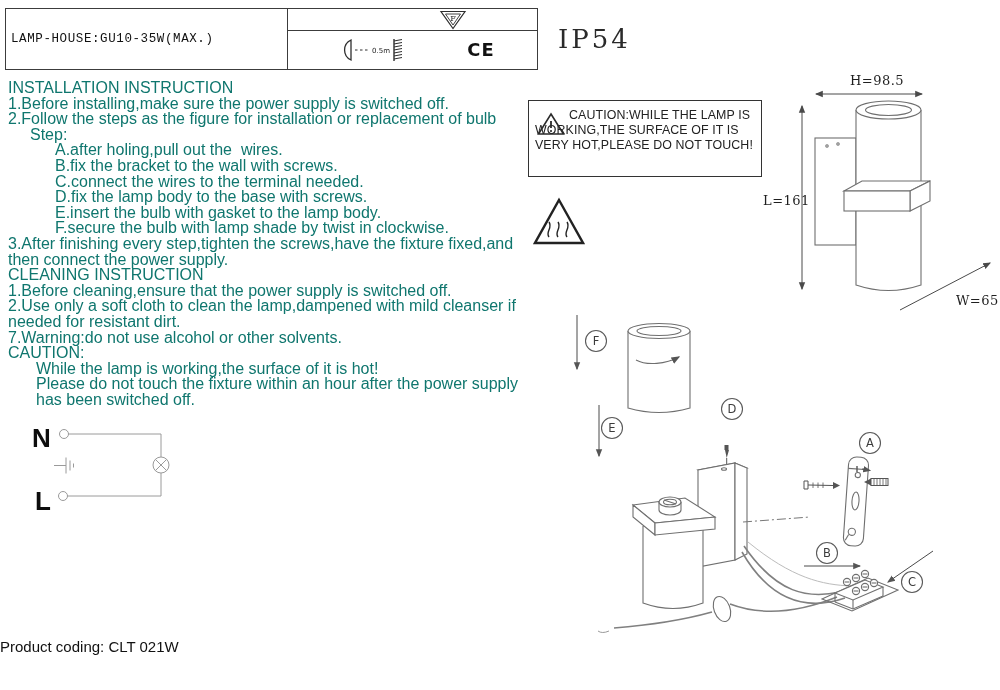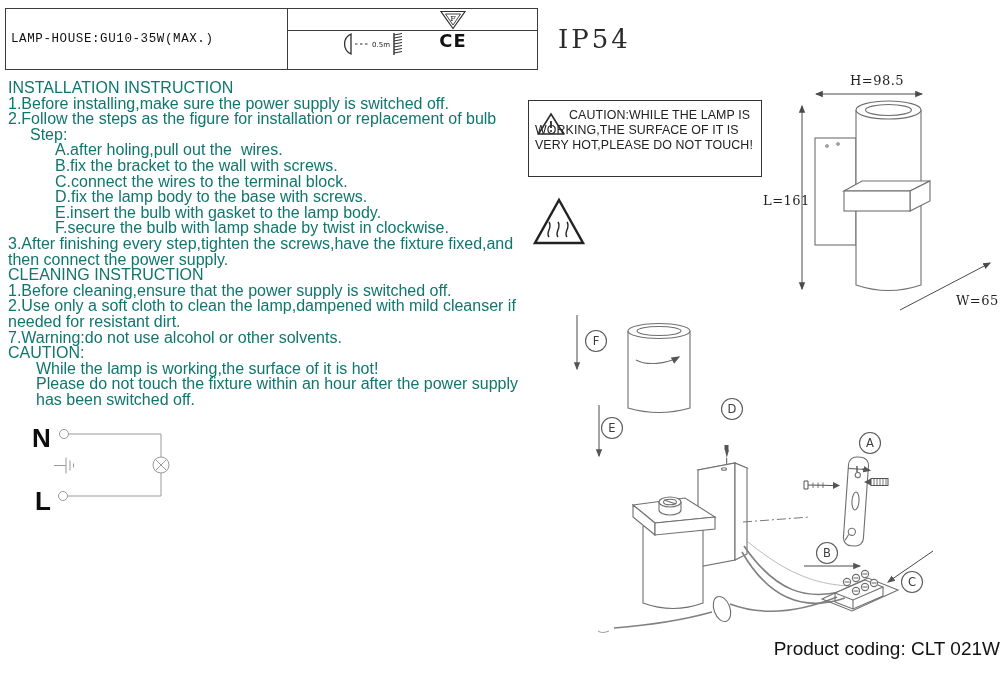--- a/index.html
+++ b/index.html
@@ -15,21 +15,21 @@
   .spec-left{width:281px;border-right:1px solid #3c3c3c;display:flex;flex-direction:column;}
   .spec-row{
     flex:1;display:flex;align-items:center;padding-left:5px;
     font-family:"Liberation Mono",monospace;font-size:12.5px;letter-spacing:0.6px;
     white-space:nowrap;color:#111;
   }
   .spec-row + .spec-row{border-top:1px solid #701a75;}
   .spec-right{flex:1;display:flex;flex-direction:column;}
   .spec-right-top{height:21px;border-bottom:1px solid #3c3c3c;display:flex;align-items:center;justify-content:center;}
   .spec-right-top svg{transform:translateX(40px);}
-  .spec-right-bottom{flex:1;display:flex;align-items:flex-start;padding-left:48px;gap:24px;}
+  .spec-right-bottom{flex:1;display:flex;align-items:center;padding-left:48px;gap:52px;}
   .ce-mark{
     font-family:"DejaVu Sans",sans-serif;font-size:17px;font-weight:700;
     letter-spacing:1px;color:#111;transform:scaleX(1.05);
   }
   
   .ip-rating{
     position:absolute;left:558px;top:24px;
     font-family:"DejaVu Serif",serif;font-size:26px;letter-spacing:3px;color:#2a2a2a;
   }
   
@@ -43,22 +43,22 @@
     position:absolute;left:528px;top:100px;width:234px;height:77px;
     border:1px solid #333;box-sizing:border-box;
   }
   .caution-tri{position:absolute;left:8px;top:11px;}
   .caution-text{
     display:block;padding:7px 5px 0 6px;text-indent:34px;
     font-size:12.4px;line-height:15.2px;color:#222;letter-spacing:0.1px;
   }
   
   .product-coding{
-    position:absolute;left:0;top:638px;width:1000px;text-align:right;
-    font-size:19px;color:#111;
+    position:absolute;left:0;top:638px;width:1000px;text-align:left;
+    font-size:15px;color:#111;
   }
   
   .dr{fill:none;stroke:#6f6f6f;stroke-width:1.1;}
   .drf{fill:#fff;stroke:#6f6f6f;stroke-width:1.1;}
   .thin{fill:none;stroke:#9a9a9a;stroke-width:1;}
   .dim-line{fill:none;stroke:#4a4a4a;stroke-width:1;}
   .svgdim{font-family:"DejaVu Serif",serif;font-size:13px;fill:#1f1f1f;letter-spacing:0.5px;}
   .svgcl{font-family:"DejaVu Sans",sans-serif;font-size:11.5px;fill:#3c3c3c;}
   .clc{fill:#fff;stroke:#5a5a5a;stroke-width:1.1;}
   .wire{fill:none;stroke:#808080;stroke-width:1.6;}
@@ -103,21 +103,21 @@
 
 <div class="ip-rating">IP54</div>
 
 <div class="instructions">
   <div class="iline">INSTALLATION INSTRUCTION</div>
   <div class="iline">1.Before installing,make sure the power supply is switched off.</div>
   <div class="iline">2.Follow the steps as the figure for installation or replacement of bulb</div>
   <div class="iline ind1">Step:</div>
   <div class="iline ind2">A.after holing,pull out the  wires.</div>
   <div class="iline ind2">B.fix the bracket to the wall with screws.</div>
-  <div class="iline ind2">C.connect the wires to the terminal block.</div>
+  <div class="iline ind2">C.connect the wires to the terminal needed.</div>
   <div class="iline ind2">D.fix the lamp body to the base with screws.</div>
   <div class="iline ind2">E.insert the bulb with gasket to the lamp body.</div>
   <div class="iline ind2">F.secure the bulb with lamp shade by twist in clockwise.</div>
   <div class="iline">3.After finishing every step,tighten the screws,have the fixture fixed,and</div>
   <div class="iline">then connect the power supply.</div>
   <div class="iline">CLEANING INSTRUCTION</div>
   <div class="iline">1.Before cleaning,ensure that the power supply is switched off.</div>
   <div class="iline">2.Use only a soft cloth to clean the lamp,dampened with mild cleanser if</div>
   <div class="iline">needed for resistant dirt.</div>
   <div class="iline">7.Warning:do not use alcohol or other solvents.</div>

